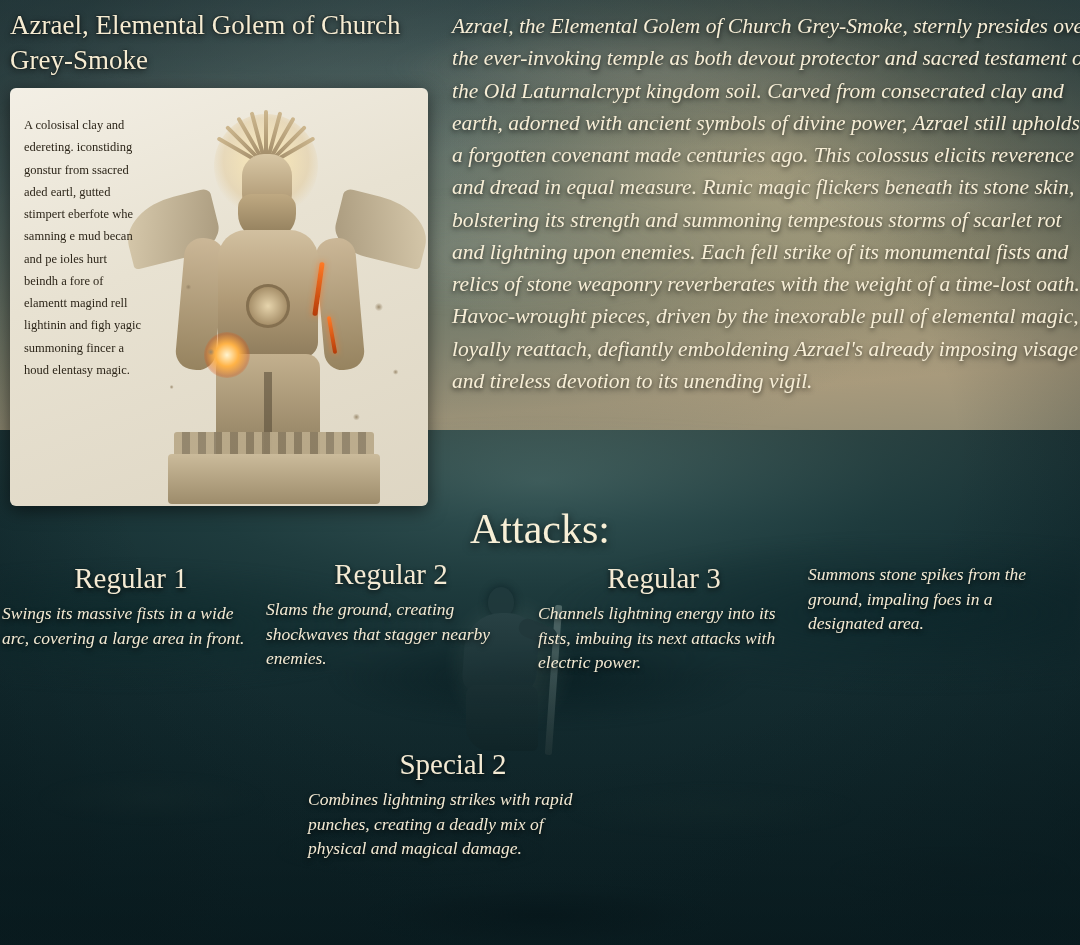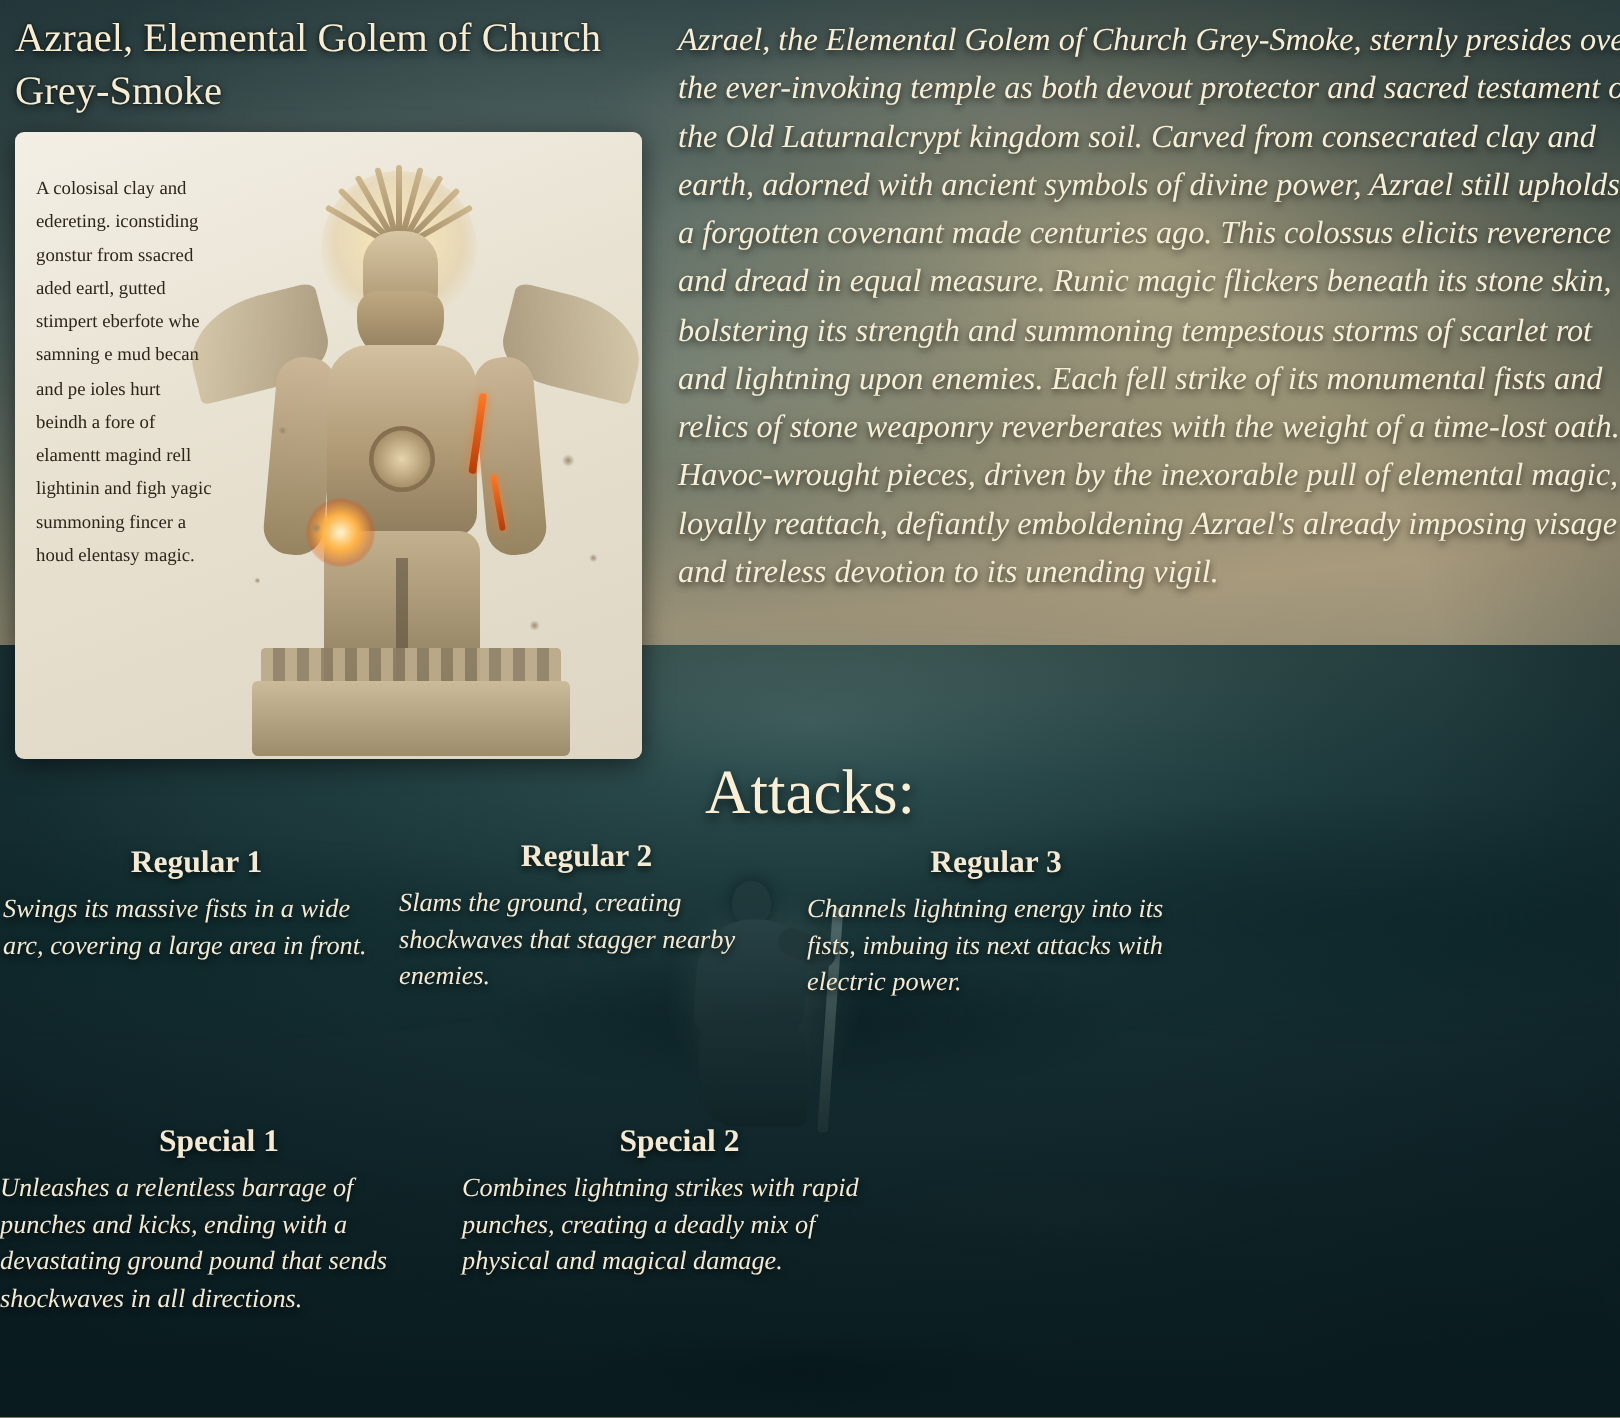--- a/index.html
+++ b/index.html
@@ -10,21 +10,21 @@
     height: 945px;
     overflow: hidden;
     font-family: "Liberation Serif", serif;
   }
 
   #page {
     position: relative;
     width: 1080px;
     height: 945px;
     overflow: hidden;
-    background: #ef4444;
+    background: #3b82f6;
   }
 
   
   .bg-sky {
     position: absolute;
     left: 0; top: 0; width: 1080px; height: 540px;
     background:
       radial-gradient(ellipse 520px 300px at 72% 30%, rgba(226,200,150,0.55) 0%, rgba(200,170,120,0.22) 45%, rgba(120,130,115,0.0) 78%),
       radial-gradient(ellipse 700px 420px at 30% 18%, rgba(96,118,116,0.55) 0%, rgba(60,86,88,0.25) 60%, rgba(40,62,66,0) 100%),
       linear-gradient(175deg, #40595b 0%, #5d706a 28%, #8b8a72 55%, #a89a7c 72%, #8d8a74 88%, #5d6f69 100%);
@@ -271,22 +271,22 @@
     font-family: "Liberation Serif", serif;
   }
 
   .atk {
     position: absolute;
     color: #f4ead3;
     text-shadow: 0 2px 5px rgba(0,0,0,0.8);
   }
   .atk h3 {
     margin: 0 0 6px 0;
-    font-size: 21px;
-    font-weight: bold;
+    font-size: 29px;
+    font-weight: normal;
     font-family: "Liberation Serif", serif;
   }
   .atk p {
     margin: 0;
     font-size: 17.5px;
     line-height: 1.40;
     font-style: italic;
     font-family: "Liberation Serif", serif;
   }
 
@@ -375,24 +375,21 @@
   </div>
   <div class="atk r2">
     <h3>Regular 2</h3>
     <p>Slams the ground, creating shockwaves that stagger nearby enemies.</p>
   </div>
   <div class="atk r3">
     <h3>Regular 3</h3>
     <p>Channels lightning energy into its fists, imbuing its next attacks with electric power.</p>
   </div>
   <div class="atk r4">
-  </div>
-
-  <div class="atk s1">
-    <h3>Special 1</h3>
-    <p>Unleashes a relentless barrage of punches and kicks, ending with a devastating ground pound that sends shockwaves in all directions.</p>
-  </div>
+    <p>Summons stone spikes from the ground, impaling foes in a designated area.</p>
+  </div>
+
   <div class="atk s2">
     <h3>Special 2</h3>
     <p>Combines lightning strikes with rapid punches, creating a deadly mix of physical and magical damage.</p>
   </div>
 
 </div>
 
 </body></html>

